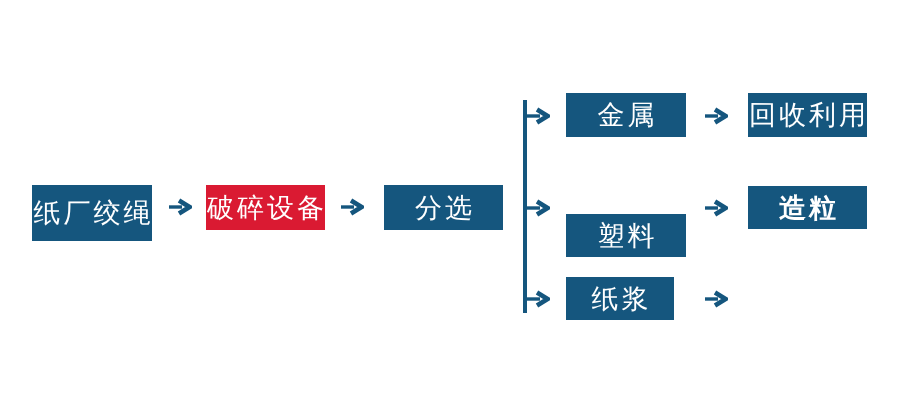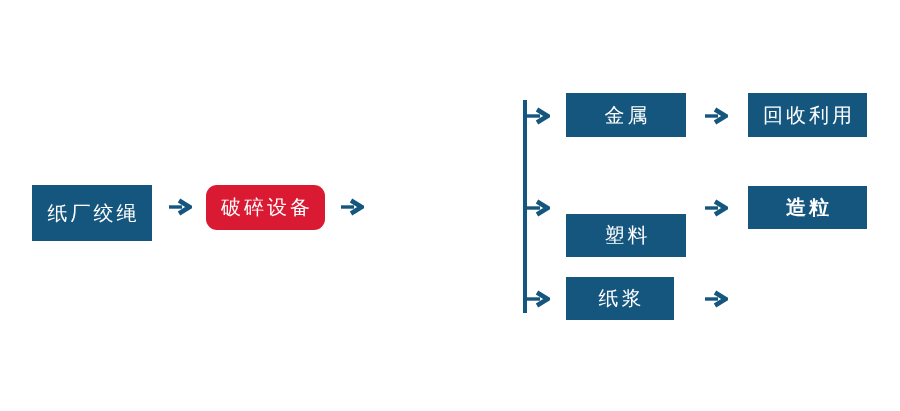--- a/index.html
+++ b/index.html
@@ -14,31 +14,31 @@
     background: #ffffff;
     font-family: "DejaVu Sans", "Liberation Sans", sans-serif;
     overflow: hidden;
   }
   .node {
     position: absolute;
     display: flex;
     align-items: center;
     justify-content: center;
     color: #ffffff;
-    font-size: 20px;
+    font-size: 27px;
     letter-spacing: 3px;
     text-indent: 3px;
     white-space: nowrap;
   }
   .node.blue { background: #15567E; }
   .node.red  { background: #DA1A32; }
 
   
   .n-source  { left: 32px;  top: 185px; width: 120px; height: 56px; }
-  .n-crush   { left: 206px; top: 185px; width: 119px; height: 45px; border-radius: 11px; }
+  .n-crush   { left: 206px; top: 185px; width: 119px; height: 45px; }
   .n-sort    { left: 384px; top: 185px; width: 119px; height: 45px; }
 
   
   .n-metal   { left: 566px; top: 93px;  width: 120px; height: 44px; }
   .n-plastic { left: 566px; top: 186px; width: 120px; height: 43px; margin-top: 28px; }
   .n-pulp    { left: 566px; top: 277px; width: 108px; height: 43px; }
 
   
   .n-recycle { left: 748px; top: 93px;  width: 119px; height: 44px; }
   .n-granule { left: 748px; top: 186px; width: 119px; height: 43px; font-weight: bold; }
@@ -79,20 +79,21 @@
     <path d="M11 2.5 L21.5 9 L11 15.5" stroke="#15567E" stroke-width="4.6" fill="none" stroke-linejoin="miter"></path>
   </svg>
 
   <div class="node red n-crush">破碎设备</div>
 
   <svg class="arrow a-2" viewBox="0 0 24 18">
     <path d="M1 9 H14" stroke="#15567E" stroke-width="3.4" fill="none"></path>
     <path d="M11 2.5 L21.5 9 L11 15.5" stroke="#15567E" stroke-width="4.6" fill="none" stroke-linejoin="miter"></path>
   </svg>
 
+  <div class="node blue n-sort">分选</div>
 
   <div class="vline"></div>
 
   <svg class="arrow a-b-metal" viewBox="0 0 24 18">
     <path d="M1 9 H14" stroke="#15567E" stroke-width="3.4" fill="none"></path>
     <path d="M11 2.5 L21.5 9 L11 15.5" stroke="#15567E" stroke-width="4.6" fill="none" stroke-linejoin="miter"></path>
   </svg>
   <svg class="arrow a-b-plastic" viewBox="0 0 24 18">
     <path d="M1 9 H14" stroke="#15567E" stroke-width="3.4" fill="none"></path>
     <path d="M11 2.5 L21.5 9 L11 15.5" stroke="#15567E" stroke-width="4.6" fill="none" stroke-linejoin="miter"></path>

